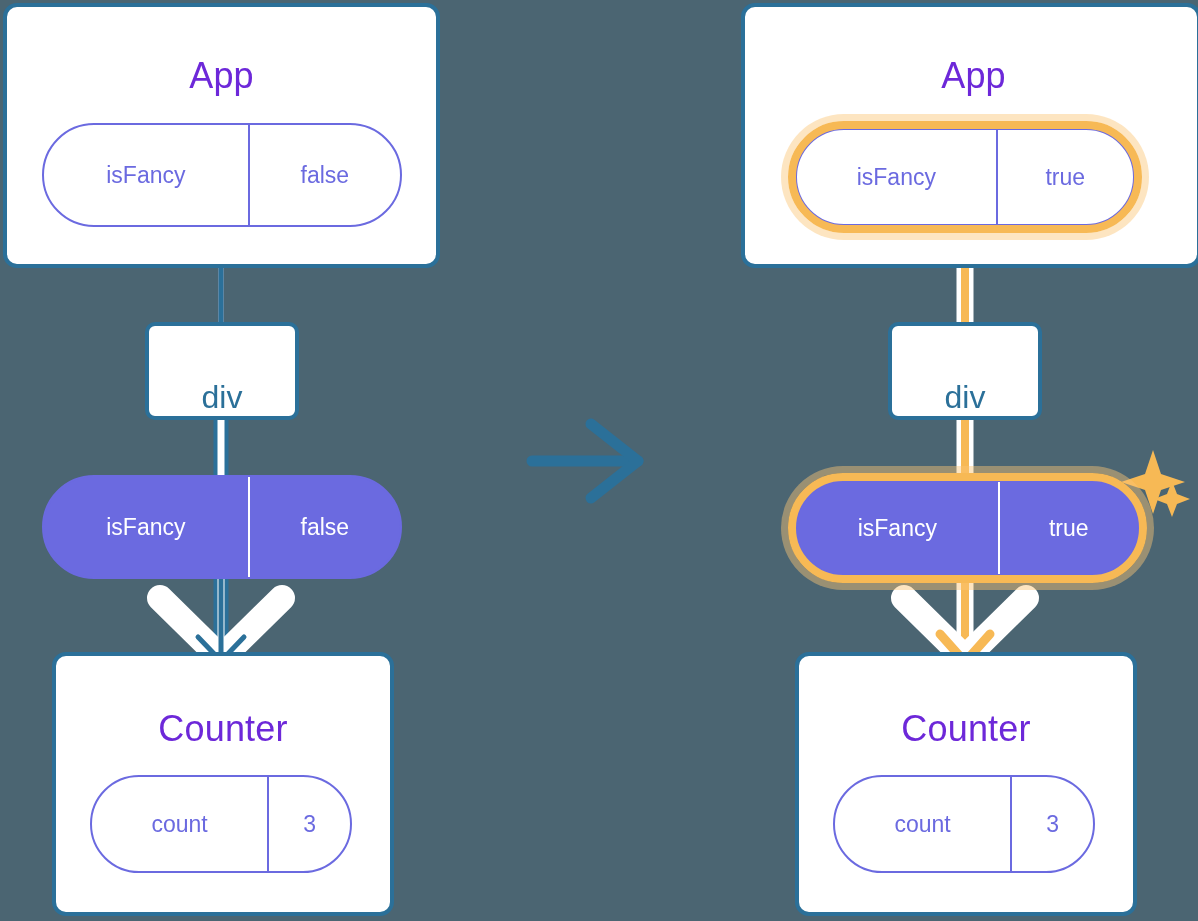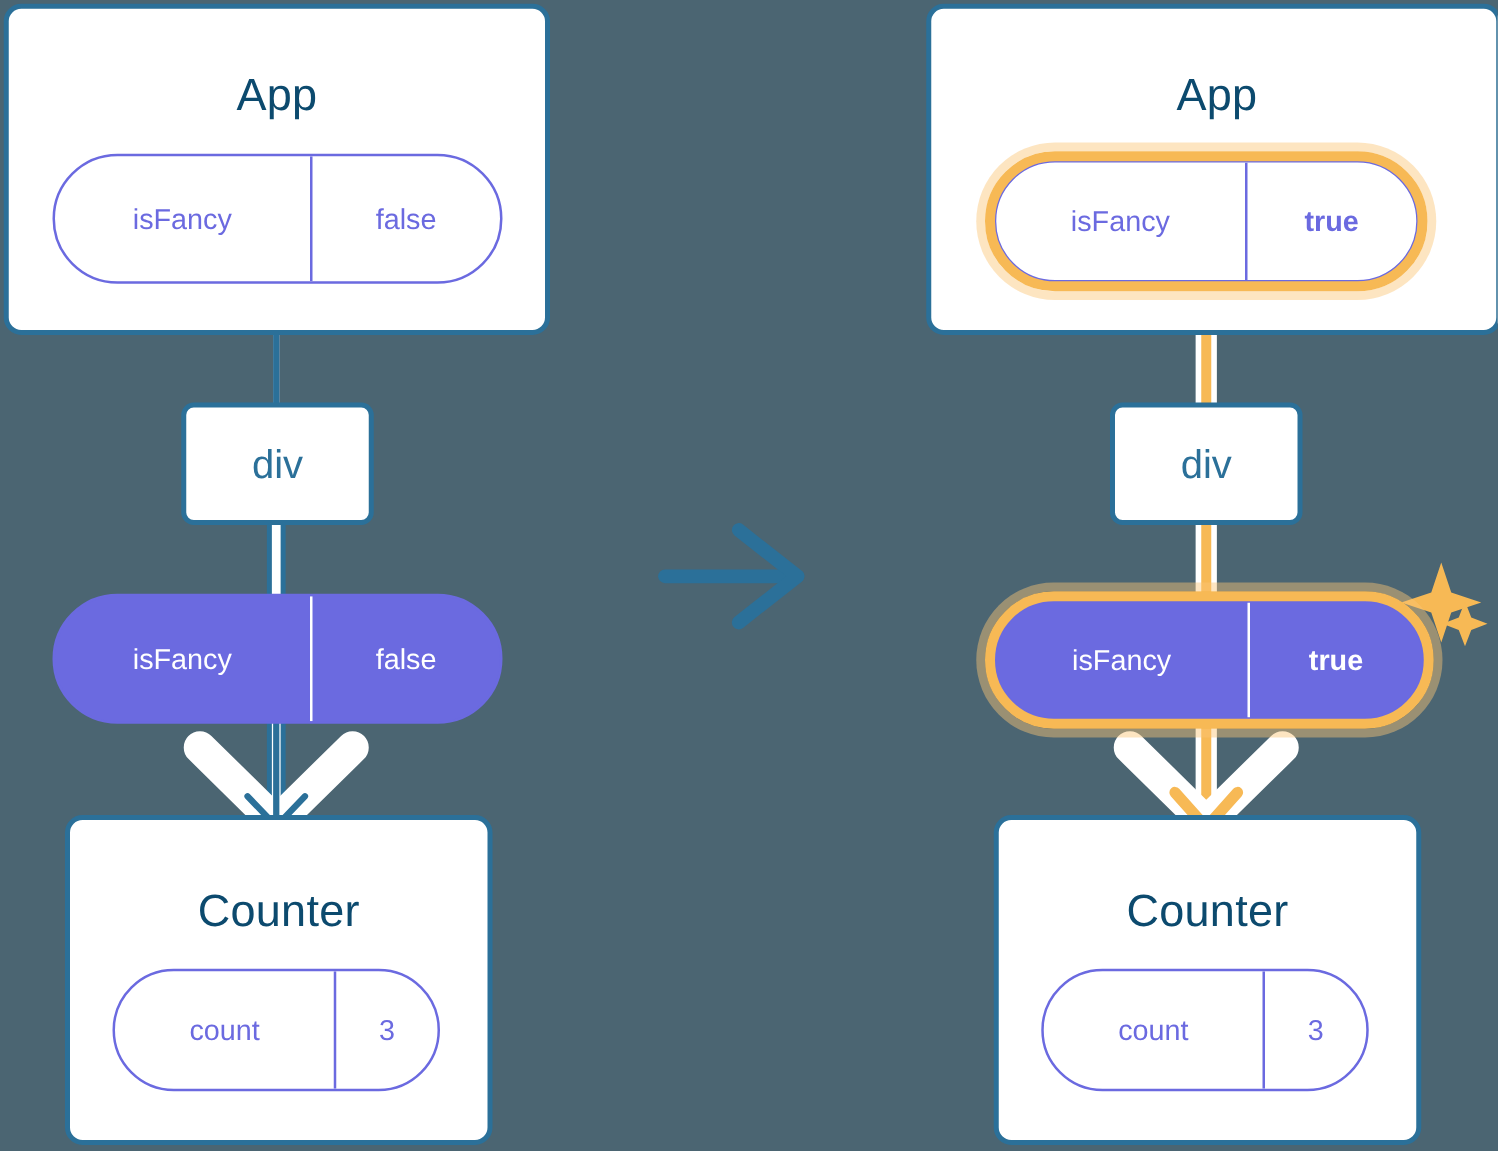--- a/index.html
+++ b/index.html
@@ -17,31 +17,31 @@
     position:absolute;
     background:#ffffff;
     border:4px solid #2b7099;
     border-radius:14px;
     box-sizing:border-box;
   }
   .card-title{
     position:absolute;
     width:100%;
     text-align:center;
-    color:#0c4a6e;
+    color:#6d28d9;
     font-size:36px;
     letter-spacing:.2px;
   }
   .divbox{
     position:absolute;
     background:#ffffff;
     border:4px solid #2b7099;
     border-radius:10px;
     box-sizing:border-box;
-    display:flex;align-items:center;justify-content:center;
+    display:flex;align-items:flex-end;justify-content:center;
     color:#2b7099;font-size:32px;
   }
   
   .pill{
     position:absolute;
     box-sizing:border-box;
     display:flex;
     align-items:stretch;
     border-radius:999px;
     overflow:hidden;
@@ -58,21 +58,21 @@
   }
   .pill.outline .cell{color:#6b6ae0;}
   .pill.outline .cell.val{border-left:2px solid #6b6ae0;}
   
   .pill.solid{
     background:#6b6ae0;
     border:2px solid #6b6ae0;
   }
   .pill.solid .cell{color:#ffffff;}
   .pill.solid .cell.val{border-left:2px solid #ffffff;}
-  .cell.val.bold{font-weight:bold;}
+  .cell.val.bold{font-weight:normal;}
   
   .ring{
     position:absolute;
     border-radius:999px;
     border:8px solid #f7b955;
     box-sizing:border-box;
     box-shadow:0 0 0 7px rgba(250,197,118,.45);
     pointer-events:none;
   }
 </style>

